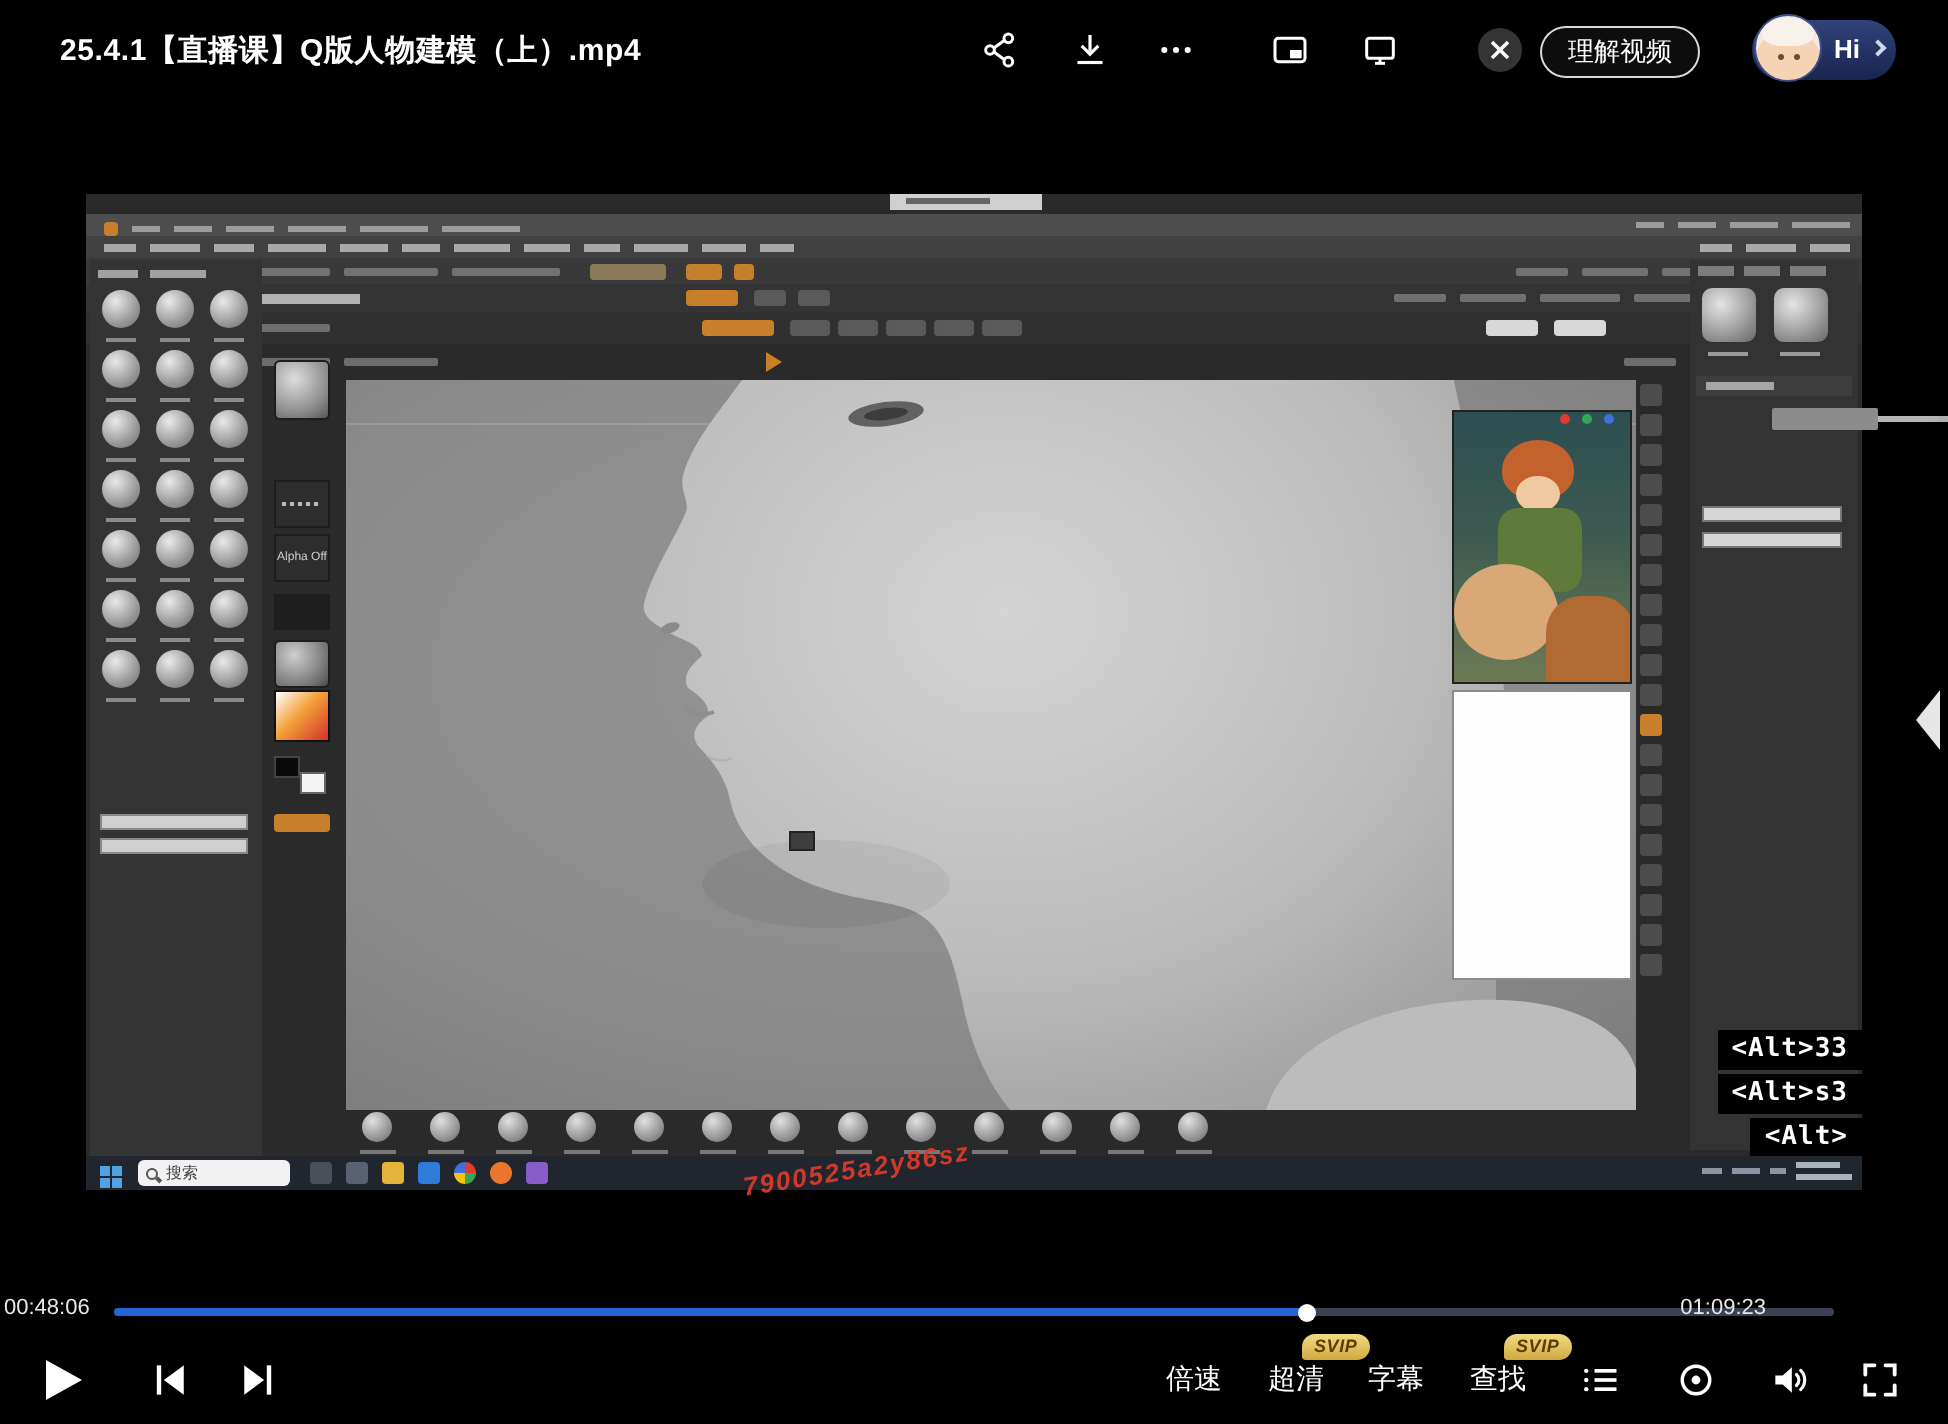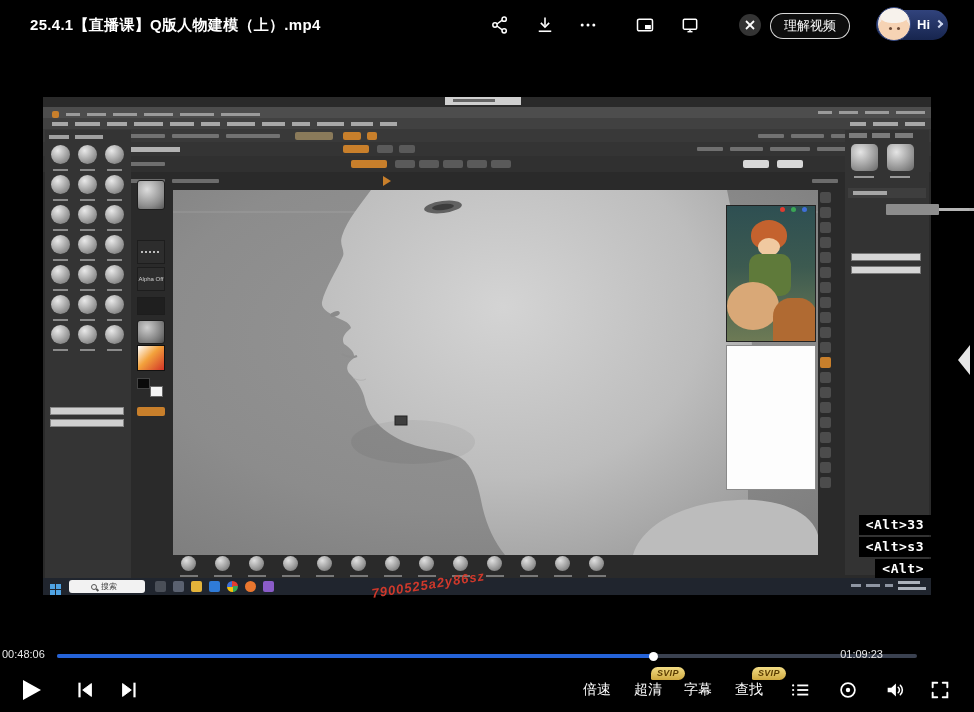--- a/index.html
+++ b/index.html
@@ -124,21 +124,21 @@
 
   .bottom-brushes { position:absolute; left:130px; top:459px; width:500px; height:22px; display:flex; }
   .g-brush { width:34px; height:22px; position:relative; flex:none; }
   .g-brush::before { content:""; position:absolute; left:8px; top:0; width:15px; height:15px; border-radius:50%;
                      background:radial-gradient(circle at 35% 30%, #e0e0e0, #909090 65%, #5d5d5d); }
   .g-brush::after { content:""; position:absolute; left:7px; bottom:1px; width:18px; height:2px; background:#9a9a9a; opacity:.7; }
 
   .taskbar { position:absolute; left:0; top:481px; width:888px; height:17px; background:#20252e; }
   .tb-start { position:absolute; left:7px; top:3px; }
   .tb-search { position:absolute; left:26px; top:2px; width:76px; height:13px; background:#f2f2f2; border-radius:3px;
-               display:flex; align-items:center; gap:4px; padding-left:22px; }
+               display:flex; align-items:center; gap:4px; padding-left:4px; }
   .mag { width:6px; height:6px; border:1.5px solid #555; border-radius:50%; position:relative; flex:none; }
   .mag::after { content:""; position:absolute; left:4px; top:4px; width:3px; height:1.5px; background:#555; transform:rotate(45deg); }
   .tb-search span { font-size:8px; color:#444; line-height:1; }
   .tb-icons { position:absolute; left:112px; top:3px; display:flex; gap:7px; }
   .g-ticon { width:11px; height:11px; border-radius:2px; }
   .tb-icons .g-ticon:nth-child(1){background:#4a4f58;} .tb-icons .g-ticon:nth-child(2){background:#5a6170;}
   .tb-icons .g-ticon:nth-child(3){background:#e3b33a;} .tb-icons .g-ticon:nth-child(4){background:#2f7bd8;}
   .tb-icons .g-ticon:nth-child(5){background:conic-gradient(#e33b30 0 25%, #3aa655 25% 50%, #f4c20d 50% 75%, #3f6fd8 75% 100%); border-radius:50%;}
   .tb-icons .g-ticon:nth-child(6){background:#e8762f; border-radius:50%;}
   .tb-icons .g-ticon:nth-child(7){background:#8a5cc9;}

